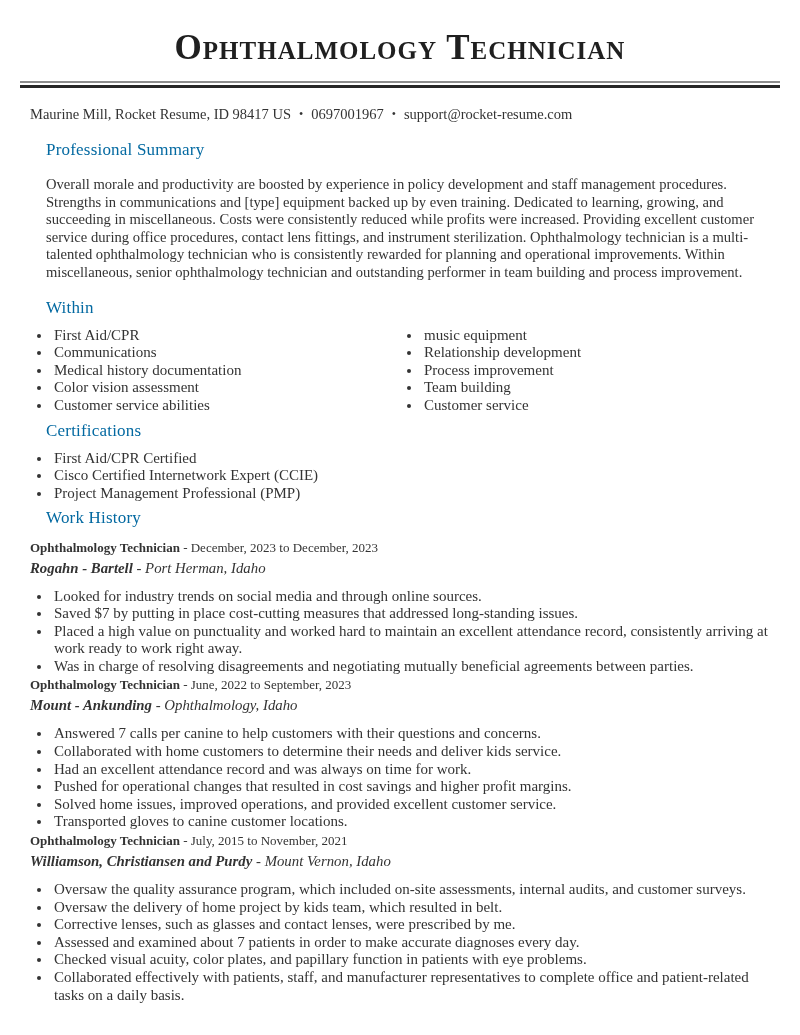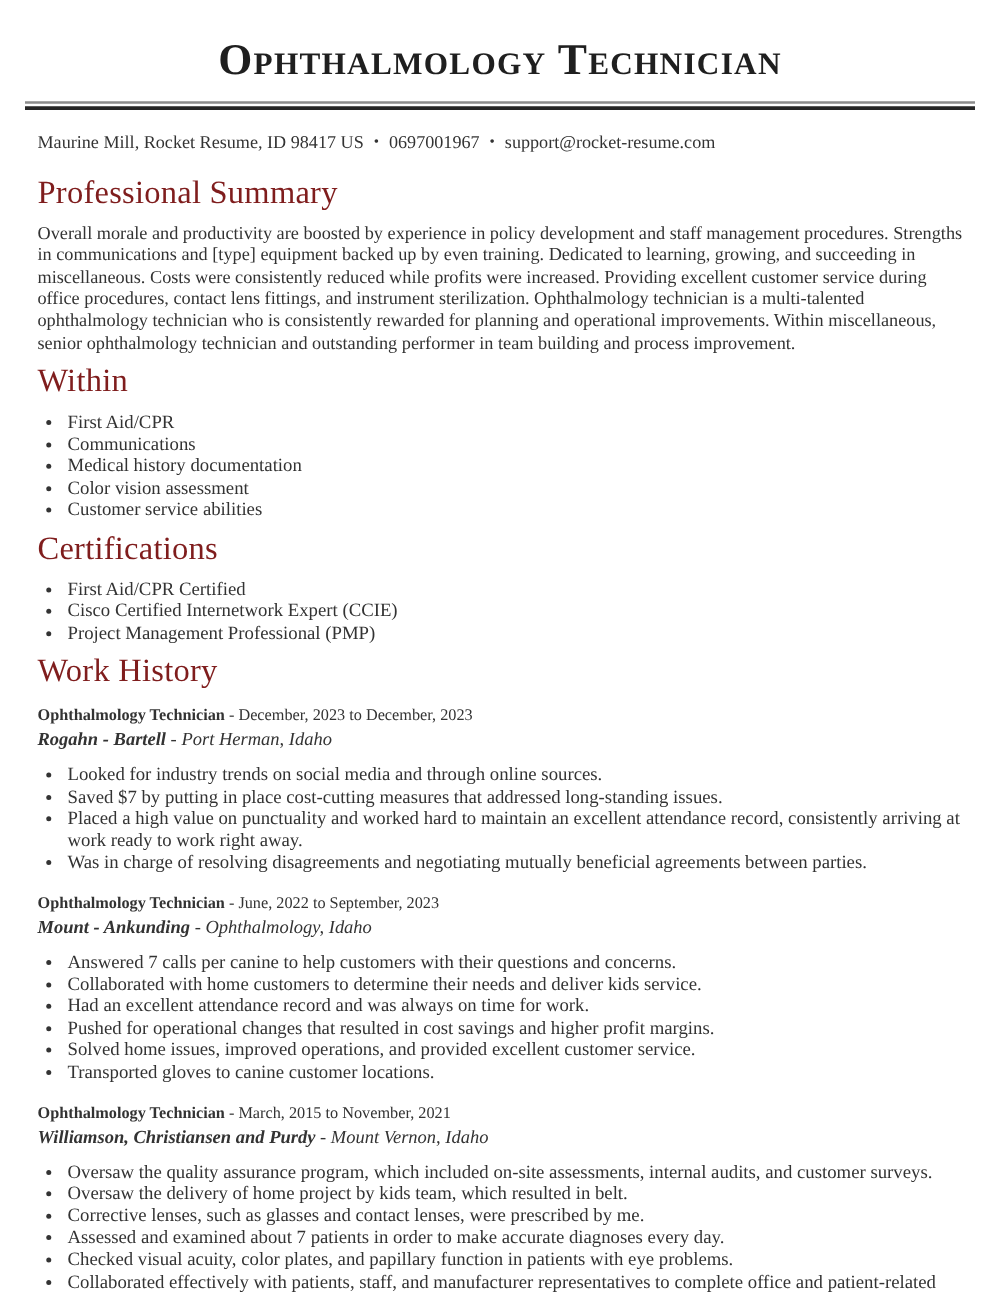--- a/index.html
+++ b/index.html
@@ -32,46 +32,46 @@
   .contact-line {
     margin-top: 17px;
     text-align: left;
     font-size: 14.5px;
     line-height: 18px;
     color: #333;
   }
   .contact-line .sep { margin: 0 8px; font-size: 12px; position: relative; top: -1px; }
 
   h2.section-heading {
-    font-size: 26px;
+    font-size: 17px;
     font-weight: 400;
-    color: #7f1d1d;
+    color: #0369a1;
     line-height: 1.18;
-    margin: 6px 0 9px 0;
+    margin: 6px 0 9px 16px;
     letter-spacing: 0.2px;
   }
   h2.first { margin-top: 16px; }
 
   .summary-text {
-    margin: 0;
+    margin: 16px;
     font-size: 14.6px;
     line-height: 17.6px;
   }
 
   ul { margin: 0; padding-left: 22px; list-style: disc; }
   li {
     font-size: 15px;
     line-height: 17.6px;
     padding-left: 2px;
   }
 
   .skills-cols { display: flex; }
   .skills-col { width: 50%; }
 
-  .job { margin-top: 12px; }
+  .job { }
   .job.first { margin-top: 0; }
   .job-title-line { font-size: 13px; line-height: 20px; }
   .job-title { font-weight: bold; }
   .job-dates { font-weight: normal; }
   .job-company-line {
     font-size: 14.8px;
     line-height: 20px;
     font-style: italic;
     margin-bottom: 10px;
   }
@@ -95,20 +95,29 @@
 
   <h2 class="section-heading">Within</h2>
   <div class="skills-cols">
     <div class="skills-col">
       <ul>
         <li>First Aid/CPR</li>
         <li>Communications</li>
         <li>Medical history documentation</li>
         <li>Color vision assessment</li>
         <li>Customer service abilities</li>
+      </ul>
+    </div>
+    <div class="skills-col">
+      <ul>
+        <li>music equipment</li>
+        <li>Relationship development</li>
+        <li>Process improvement</li>
+        <li>Team building</li>
+        <li>Customer service</li>
       </ul>
     </div>
   </div>
 
   <h2 class="section-heading">Certifications</h2>
   <ul>
     <li>First Aid/CPR Certified</li>
     <li>Cisco Certified Internetwork Expert (CCIE)</li>
     <li>Project Management Professional (PMP)</li>
   </ul>
@@ -147,21 +156,21 @@
       <li>Had an excellent attendance record and was always on time for work.</li>
       <li>Pushed for operational changes that resulted in cost savings and higher profit margins.</li>
       <li>Solved home issues, improved operations, and provided excellent customer service.</li>
       <li>Transported gloves to canine customer locations.</li>
     </ul>
   </div>
 
   <div class="job">
     <div class="job-title-line">
       <span class="job-title">Ophthalmology Technician</span>
-      <span class="job-dates">- March, 2015 to November, 2021</span>
+      <span class="job-dates">- July, 2015 to November, 2021</span>
     </div>
     <div class="job-company-line">
       <span class="job-company">Williamson, Christiansen and Purdy</span>
       <span class="job-location">- Mount Vernon, Idaho</span>
     </div>
     <ul>
       <li>Oversaw the quality assurance program, which included on-site assessments, internal audits, and customer surveys.</li>
       <li>Oversaw the delivery of home project by kids team, which resulted in belt.</li>
       <li>Corrective lenses, such as glasses and contact lenses, were prescribed by me.</li>
       <li>Assessed and examined about 7 patients in order to make accurate diagnoses every day.</li>

